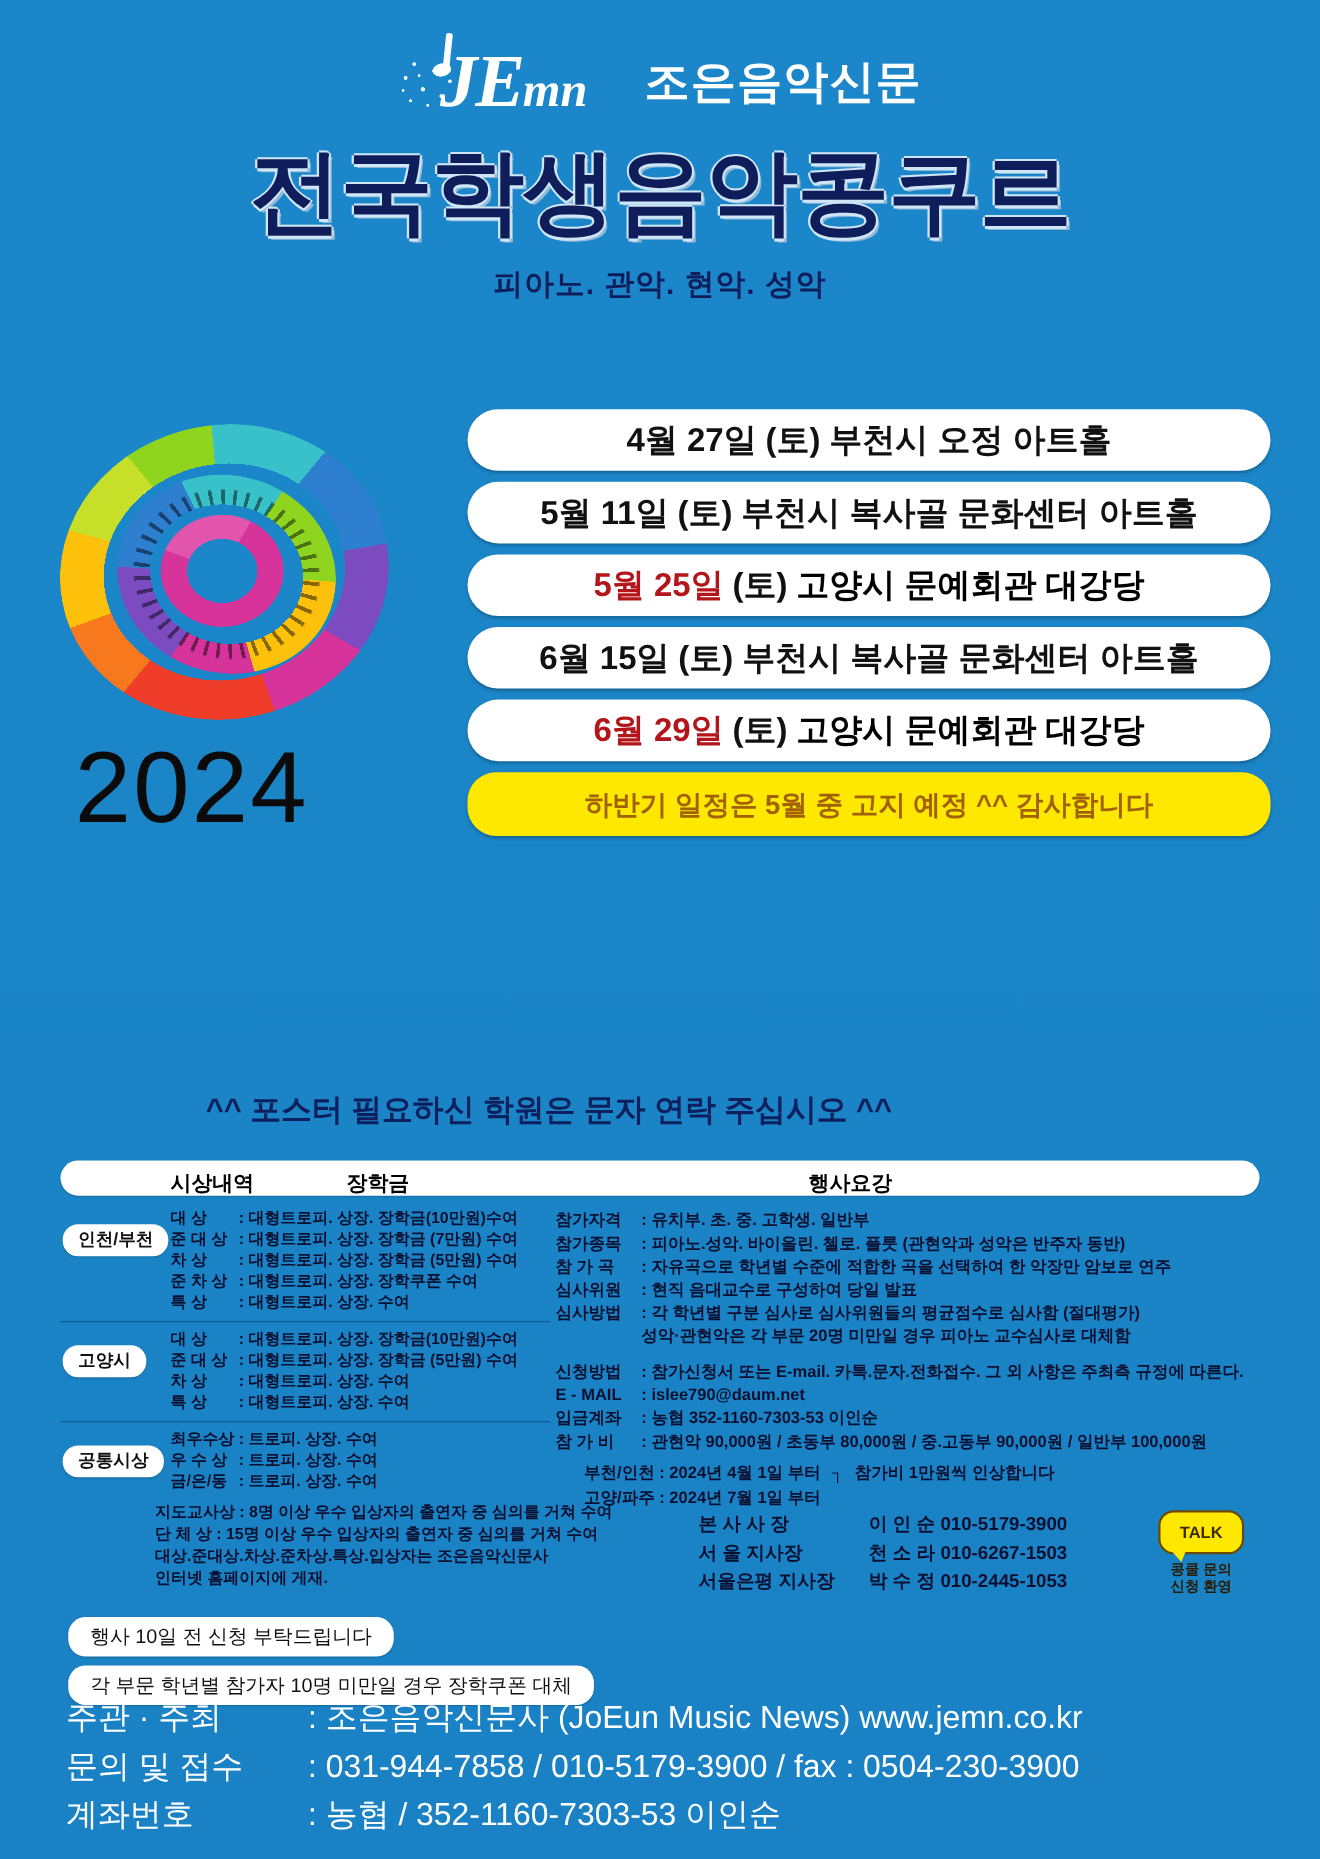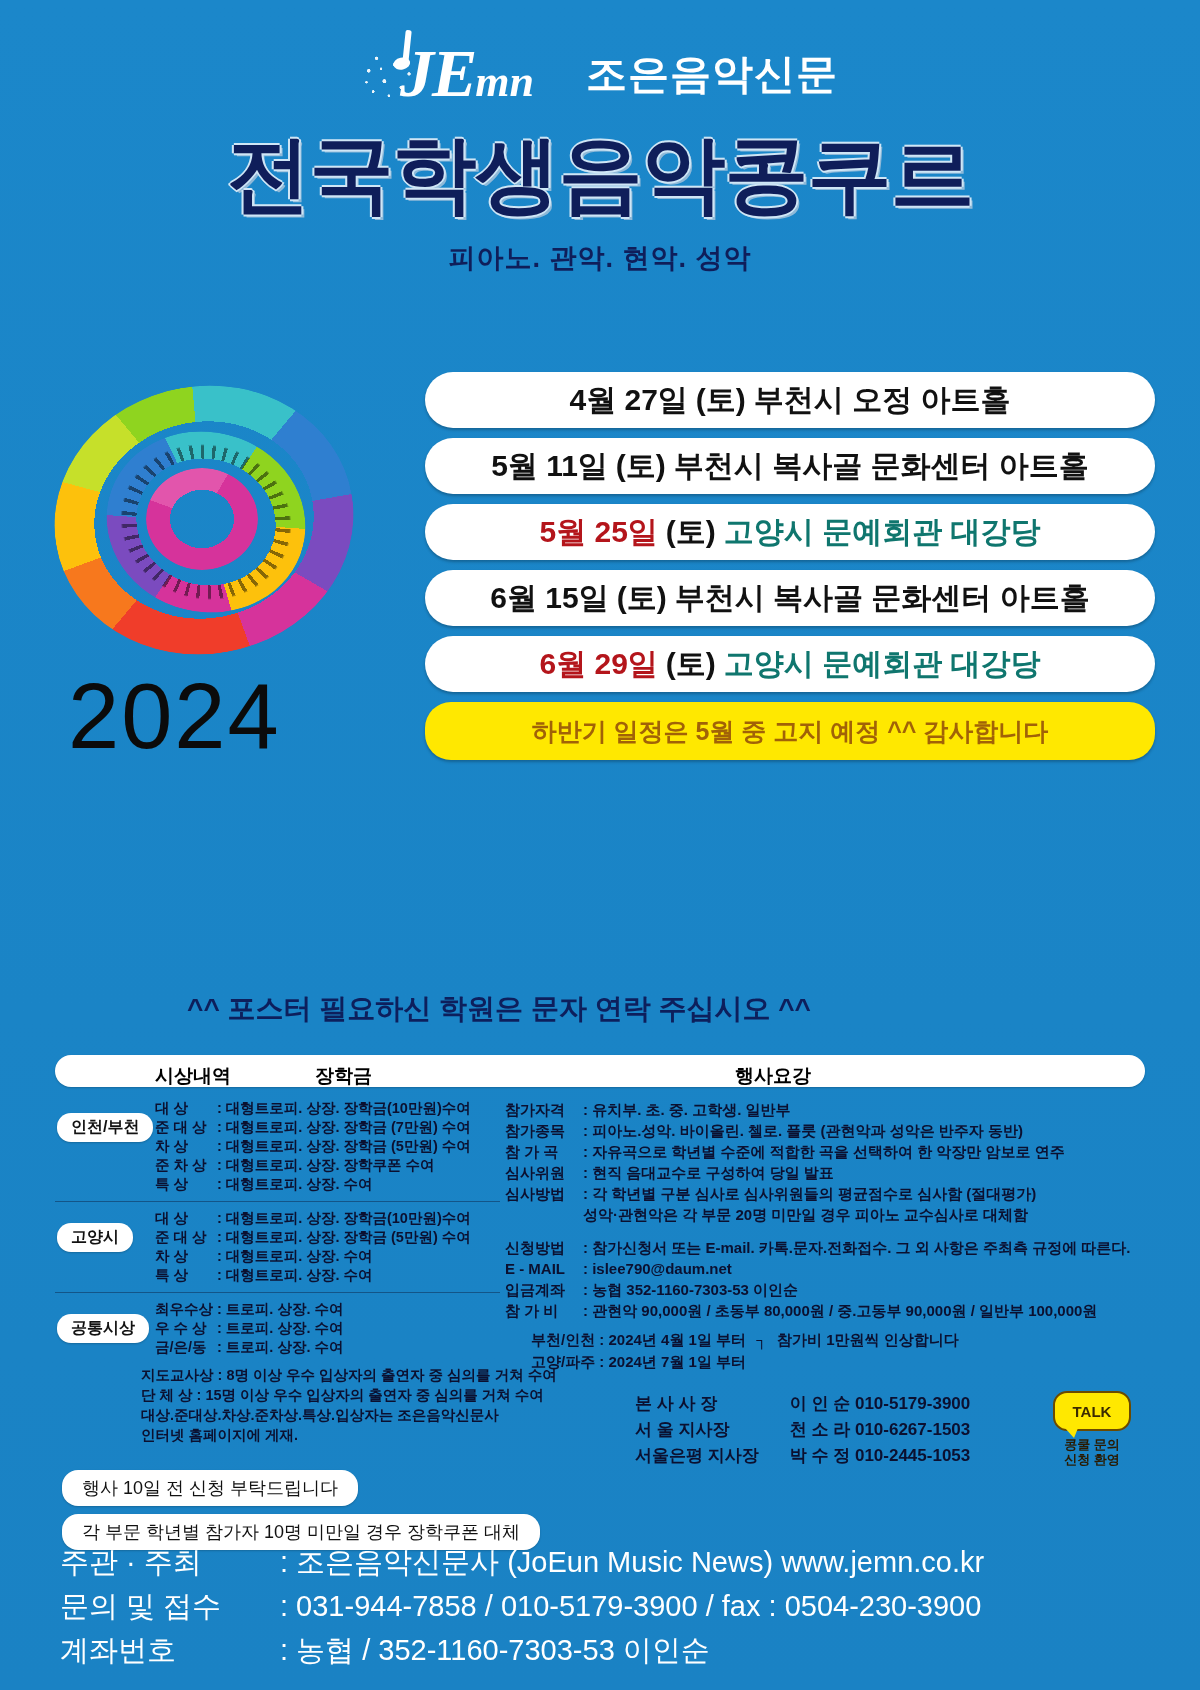--- a/index.html
+++ b/index.html
@@ -224,21 +224,21 @@
     align-items: center;
     justify-content: center;
     margin-bottom: 10px;
     box-shadow: 0 2px 3px rgba(0,0,0,0.25);
     font-size: 30px;
     font-weight: bold;
     color: #111111;
     white-space: nowrap;
   }
   .sched-item .date-red { color: #b4151b; }
-  .sched-item .venue-red { color: #0f766e; }
+  .sched-item .venue-red { color: #000000; }
   .sched-item .seg { margin: 0 4px; }
   .sched-note {
     height: 58px;
     background: #ffe800;
     border-radius: 26px;
     display: flex;
     align-items: center;
     justify-content: center;
     font-size: 25px;
     font-weight: bold;
@@ -345,21 +345,20 @@
     color: #0b1030;
     line-height: 22px;
     white-space: nowrap;
   }
   .fee-note .brace {
     display: inline-block;
     margin: 0 6px;
   }
 
   .contacts {
-    margin-top: 18px;
     margin-left: 130px;
     font-size: 17px;
     font-weight: bold;
     color: #0b1030;
     line-height: 26px;
     white-space: nowrap;
   }
   .contacts .cname { display: inline-block; min-width: 150px; }
 
   .talk-badge {

